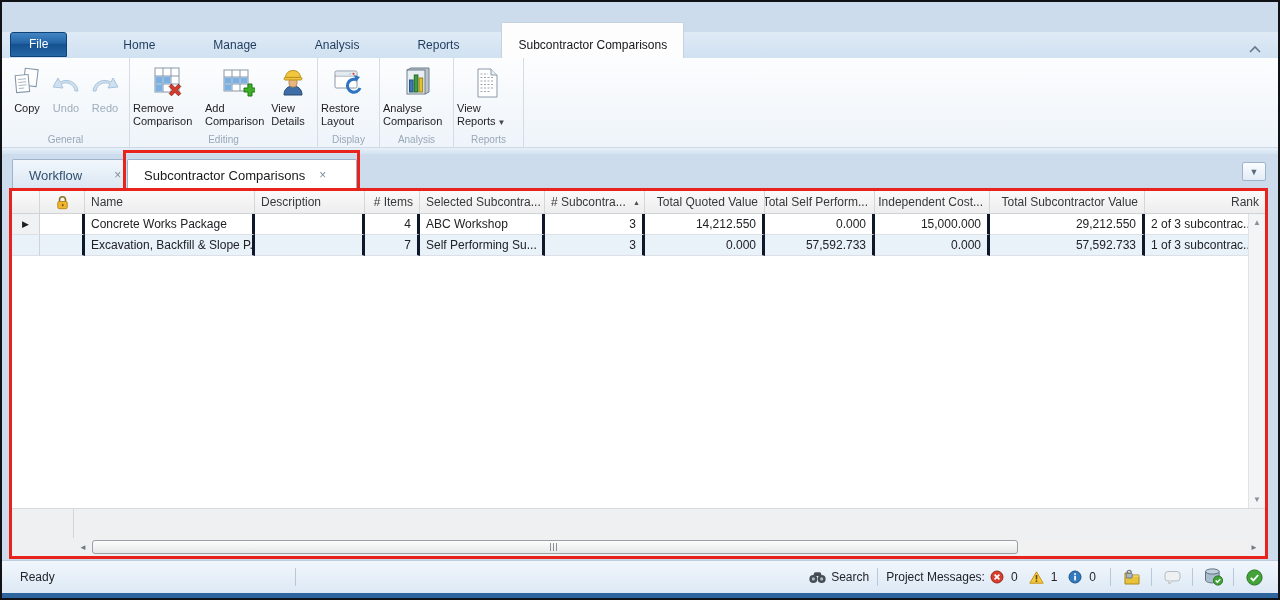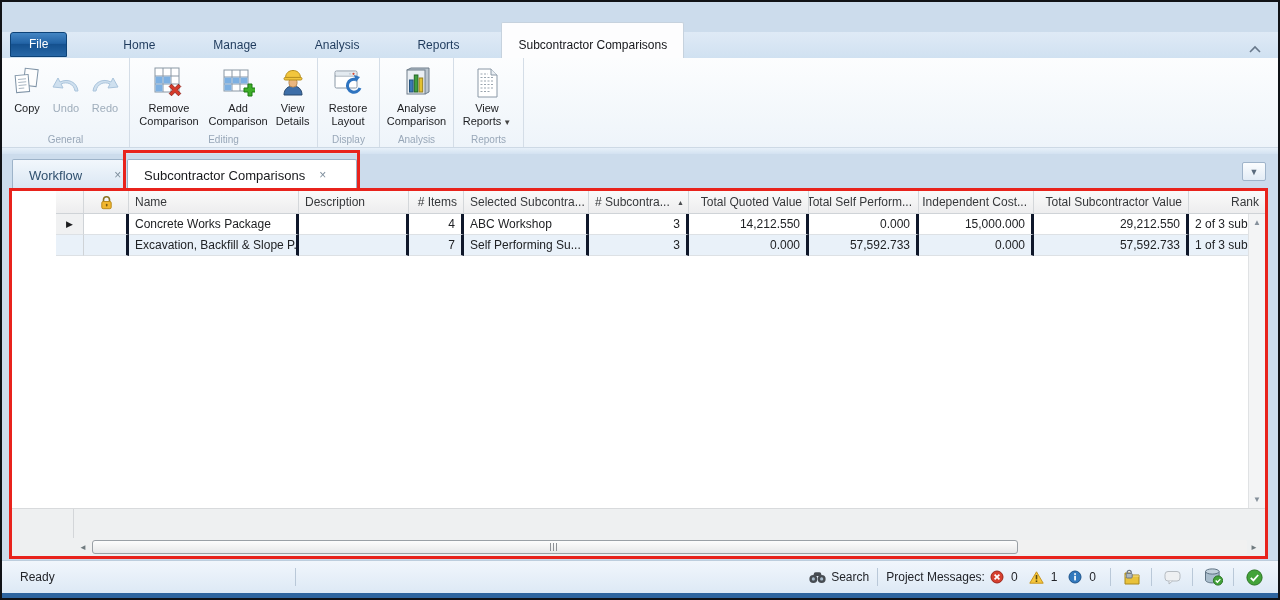--- a/index.html
+++ b/index.html
@@ -26,39 +26,39 @@
   .rtab.selected { background:#fdfdfe; border:1px solid #c6d2de; border-bottom:none; border-radius:2px 2px 0 0; color:#15161a; }
   .ribbon-collapse { position:absolute; right:14px; top:38px; width:16px; height:12px; color:#68788a; }
 
   
   .ribbon-body { position:absolute; left:0; top:56px; right:0; height:90px;
     background:linear-gradient(#fcfdfe,#eef4fa); border-bottom:1px solid #cdd9e5; display:flex; }
   .rgroup { position:relative; display:flex; align-items:flex-start; padding:4px 3px 16px; border-right:1px solid #d4dde7; }
   .rgroup-label { position:absolute; left:0; right:0; bottom:2px; text-align:center; font-size:10px; color:#98a7b8; }
   .rbtn { display:flex; flex-direction:column; align-items:center; padding-top:3px; cursor:default; }
   .rbtn .ricon { height:36px; display:flex; align-items:center; justify-content:center; }
-  .rbtn .rlabel { font-size:11px; color:#1c1d20; text-align:center; line-height:13px; margin-top:1px; }
+  .rbtn .rlabel { font-size:11px; color:#1c1d20; text-align:left; line-height:13px; margin-top:1px; }
   .rbtn.disabled .rlabel { color:#9fadbb; }
   .drop-arrow { font-size:8px; color:#444; margin-left:2px; }
 
   
   .ribbon-strip { position:absolute; left:0; top:146px; right:0; height:6px; background:linear-gradient(#e7f0f9,#d3e2f1); }
   .main { position:absolute; left:0; top:152px; right:0; bottom:38px; background:#ccdcec; }
   .doc-tabbar { position:absolute; left:0; top:0; right:0; height:36px; display:flex; align-items:flex-end; padding-left:10px; }
   .dtab { display:flex; align-items:center; gap:14px; font-size:13px; height:31px; padding:0 12px 0 16px;
     border:1px solid #9db3c9; border-bottom:none; border-radius:2px 2px 0 0; }
   .dtab .dclose { color:#7e8e9c; font-size:12px; }
   .dtab.inactive { background:linear-gradient(#f2f7fc,#d9e6f3); color:#30506e; width:112px;gap:32px; }
   .dtab.active { background:#fff; color:#17181b; width:230px; margin-left:3px; }
   .dtab-list-btn { position:absolute; right:12px; top:8px; width:24px; height:19px; border:1px solid #9fb4ca; border-radius:2px;
     background:linear-gradient(#fbfdfe,#e2ecf6); color:#5a6b7d; font-size:9px; display:flex; align-items:center; justify-content:center; }
 
   
   .grid-box { position:absolute; left:7px; top:34px; width:1259px; height:371px; border:3px solid #e8231c; background:#fff; z-index:3; }
-  .grid-inner { position:relative; width:100%; height:100%; overflow:hidden; font-size:12px;padding-left:44px; }
+  .grid-inner { position:relative; width:100%; height:100%; overflow:hidden; font-size:12px; }
   .gridcols { display:grid; grid-template-columns:28px 45px 170px 110px 55px 125px 100px 120px 110px 115px 155px minmax(0,1fr); }
   .grid-head { height:23px; background:linear-gradient(#fafafa,#ededee); border-bottom:1px solid #cfd3d7; }
   .hcell { position:relative; display:flex; align-items:center; padding:0 6px; border-right:1px solid #d4d7da; color:#36383b; white-space:nowrap; overflow:hidden; }
   .hcell.r { justify-content:flex-end; }
   .hcell.c { justify-content:center; }
   .sort-arrow { position:absolute; right:4px; font-size:7px; color:#4a4d50; }
   .grid-row { height:21px; }
   .grid-row.alt .cell { background:#e9f1f9; }
   .cell { display:flex; align-items:center; padding:0 6px; border-right:3px solid #0f172a; border-bottom:1px solid #dde1e5; white-space:nowrap; overflow:hidden; color:#202225; }
   .cell.r { justify-content:flex-end; }

